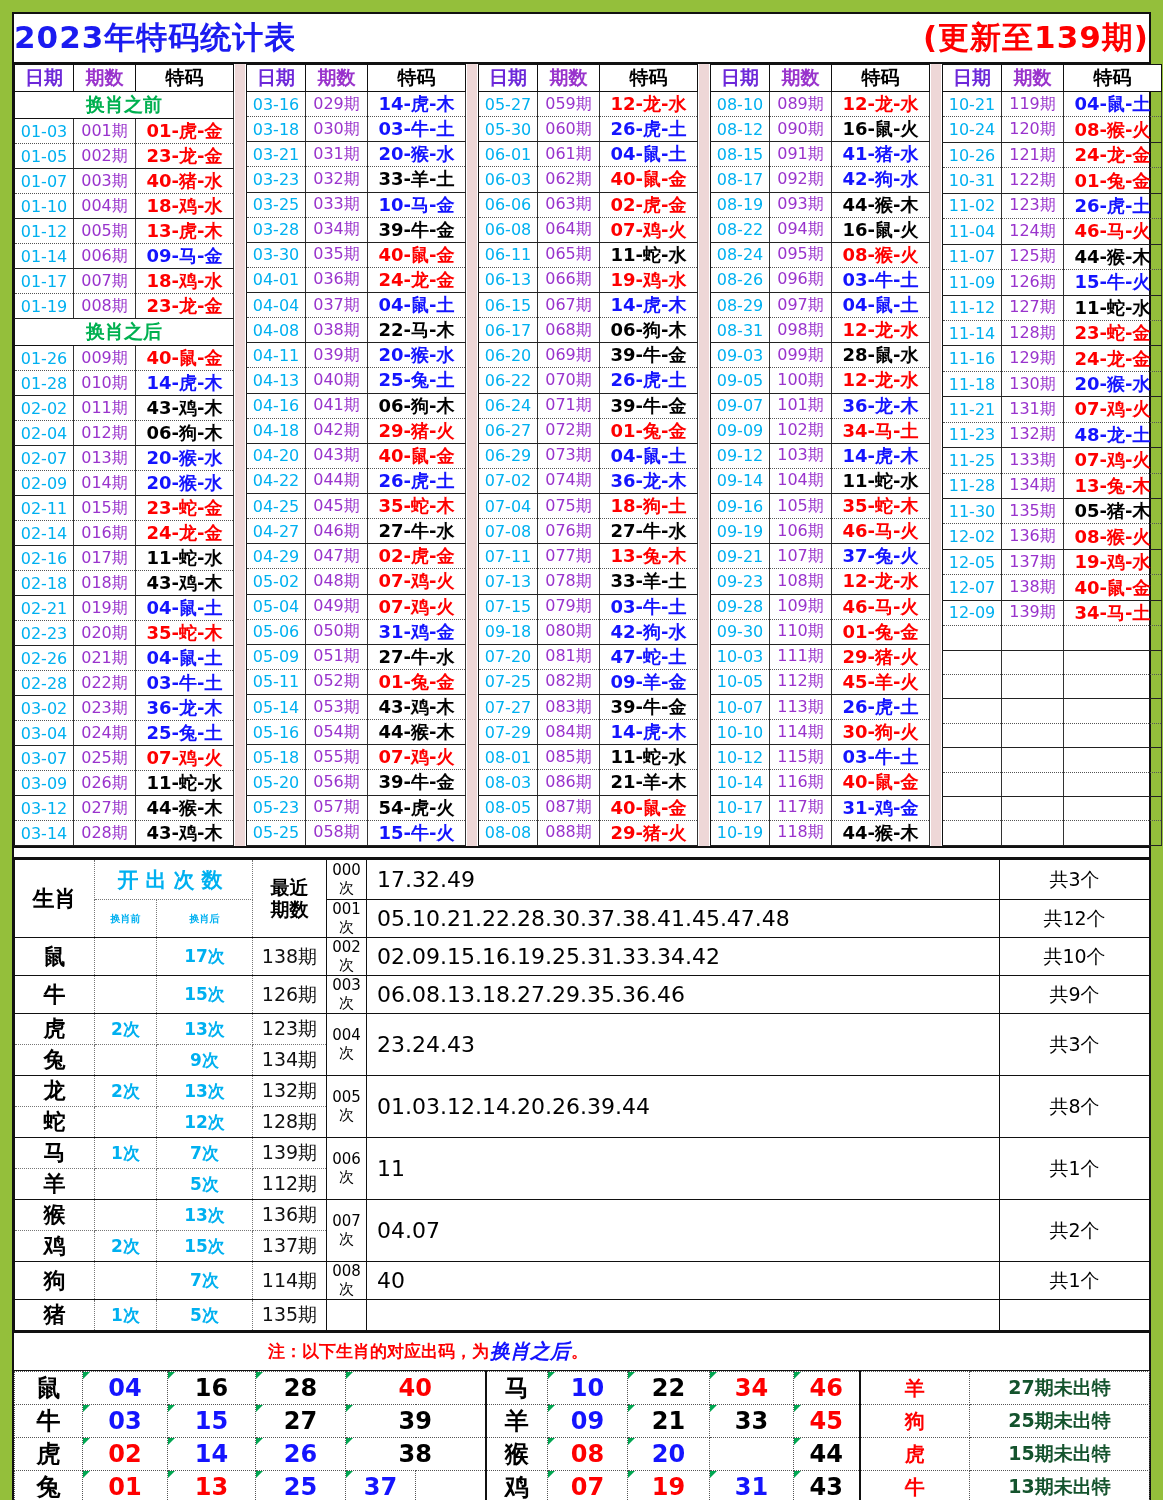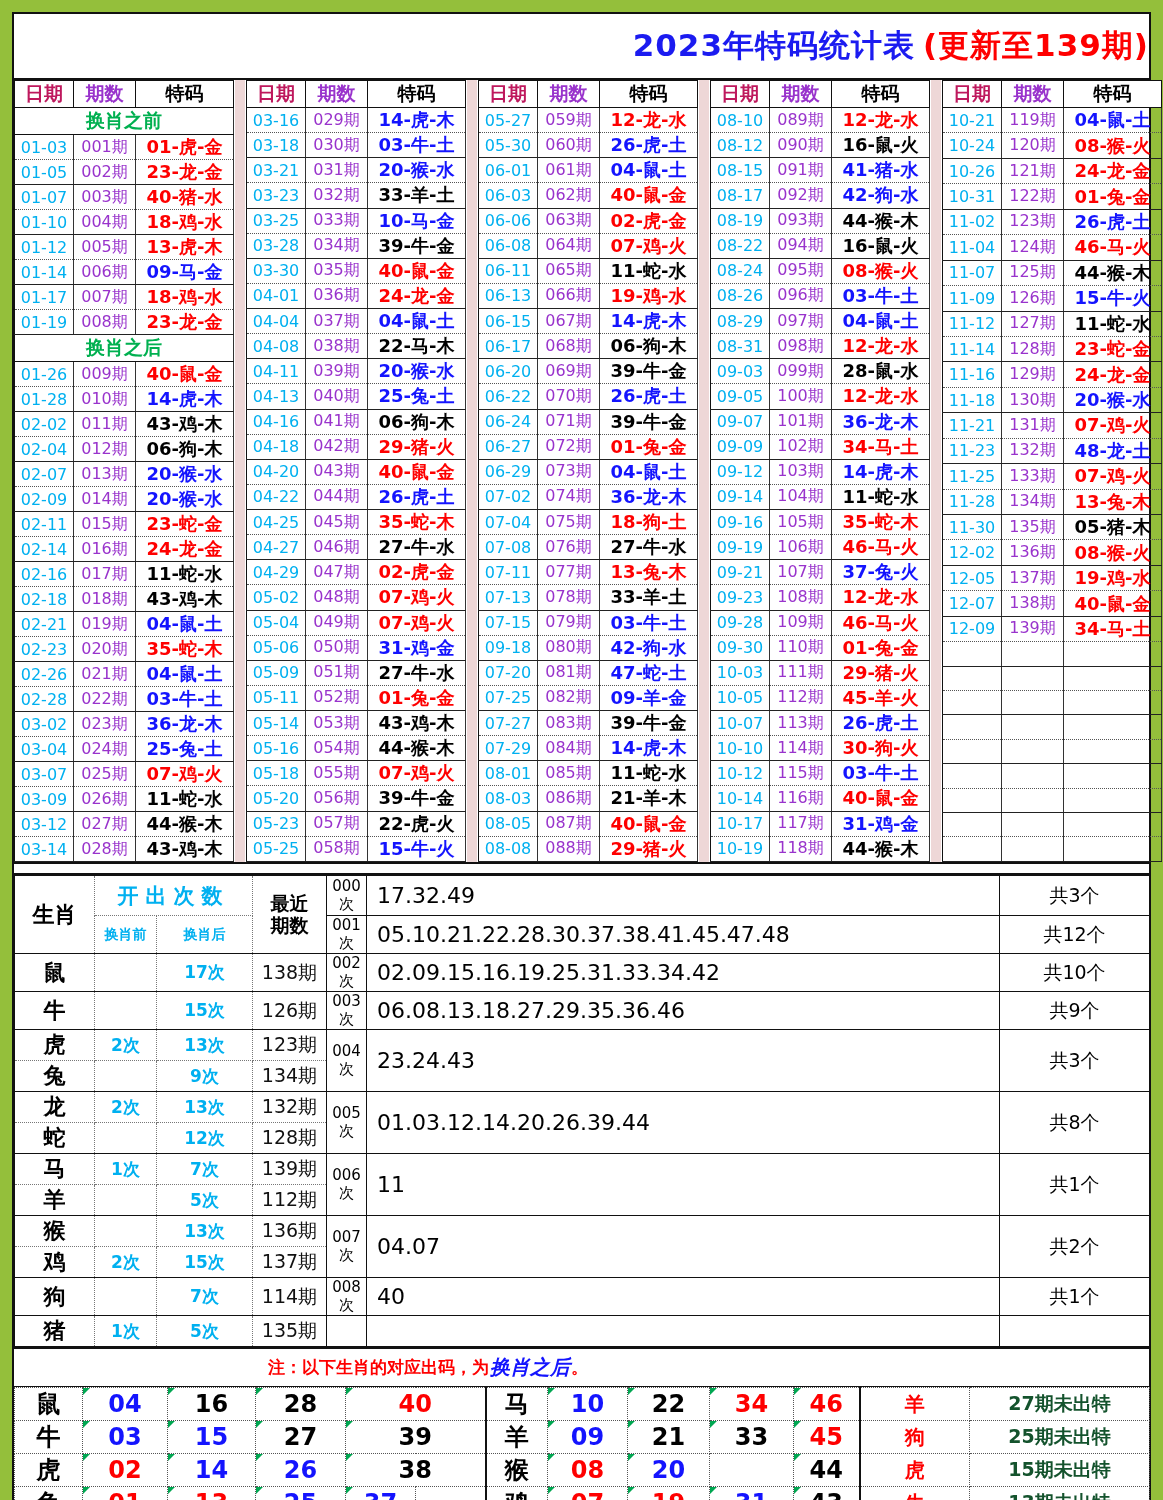--- a/index.html
+++ b/index.html
@@ -1,51 +1,51 @@
 <!DOCTYPE html>
 <html><head>
 <meta charset="utf-8">
 <style>
   html,body{margin:0;padding:0;}
   body{width:1163px;height:1500px;font-family:"DejaVu Sans","Liberation Sans",sans-serif;}
   .page{width:1163px;height:1500px;background:#94bf3b;box-sizing:border-box;padding:12px 12px 0 12px;overflow:hidden;}
   .content{width:1139px;background:#ffffff;border:2px solid #111;box-sizing:border-box;}
 
   
-  .title-row{height:64px;display:flex;align-items:center;justify-content:flex-end;font-size:31px;font-weight:bold;letter-spacing:1px;}
+  .title-row{height:48px;display:flex;align-items:center;justify-content:space-between;font-size:31px;font-weight:bold;letter-spacing:1px;}
   .title-main{color:#1b1bf0;}
   .title-suffix{color:#fe0000;margin-left:8px;}
 
   
   .top-block{display:flex;border-top:2px solid #111;border-bottom:2px solid #111;}
   table{border-collapse:collapse;table-layout:fixed;}
   .ltab{width:219px;flex:0 0 219px;border-left:1px solid #111;border-right:1px solid #111;}
   .ltab col.c-date{width:59px;} .ltab col.c-period{width:62px;} .ltab col.c-code{width:98px;}
   .ltab th{height:26px;font-size:19px;font-weight:bold;border:1px solid #111;background:#fff;padding:0;}
-  .h-date{color:#be185d;} .h-period{color:#9933cc;} .h-code{color:#000;}
+  .h-date{color:#6d28d9;} .h-period{color:#9933cc;} .h-code{color:#000;}
   .ltab td{height:23px;text-align:center;padding:0;white-space:nowrap;overflow:hidden;
            border-right:1px solid #333;border-bottom:1px dotted #555;}
   .ltab tr.pair-end td{border-bottom:1px solid #222;}
   .ltab td.date{color:#00b0f0;font-size:16px;}
   .ltab td.period{color:#9933cc;font-size:16px;}
   .ltab td.code{font-size:18px;font-weight:bold;}
   .ltab td.sec{color:#00b050;font-weight:bold;font-size:19px;border-top:1px solid #111;border-bottom:1px solid #111;}
   .red{color:#fe0000;} .blue{color:#1414fe;} .green{color:#000000;}
   .sep{flex:0 0 10px;background:#eed7d7;border-left:1px solid #fff;border-right:1px solid #fff;}
   .gap{height:9px;background:#fff;}
 
   
   .mid-block{border-top:2px solid #111;border-bottom:2px solid #111;}
   .stats{width:1135px;border:1px solid #111;}
   .stats td{padding:0;text-align:center;border:1px dotted #777;overflow:hidden;}
   .r-h1{height:40px;} .r-h2{height:34px;} .zr{height:28px;}
   .s-zhead{font-size:22px;font-weight:bold;border-bottom:1px solid #111 !important;}
   .s-freqhead{color:#00b0f0;font-size:21px;font-weight:bold;letter-spacing:7px;}
   .s-recent-head{font-size:19px;font-weight:bold;white-space:pre-line;line-height:1.15;border-bottom:1px solid #111 !important;}
-  .s-sub{color:#00b0f0;font-size:14px;font-weight:bold;}
+  .s-sub{color:#00b0f0;font-size:10px;font-weight:bold;}
   .r-h2 td{border-bottom:1px solid #111;}
   .s-z{font-size:22px;font-weight:bold;color:#000;}
   .s-b,.s-a{color:#00b0f0;font-size:17px;font-weight:bold;}
   .s-r{font-size:19px;color:#111;}
   .zr-end .s-z,.zr-end .s-b,.zr-end .s-a,.zr-end .s-r{border-bottom:1px solid #111;}
   .s-flabel{font-size:15px;border:1px solid #111 !important;}
   .s-fnums{font-size:22px;text-align:left !important;padding-left:10px !important;border:1px solid #111 !important;white-space:nowrap;}
   .s-fcount{font-size:19px;border:1px solid #111 !important;}
 
   
@@ -389,21 +389,21 @@
               <td class="code red">07-鸡-火</td>
             </tr>
             <tr class="pair-end">
               <td class="date">05-20</td>
               <td class="period">056期</td>
               <td class="code green">39-牛-金</td>
             </tr>
             <tr>
               <td class="date">05-23</td>
               <td class="period">057期</td>
-              <td class="code green">22-虎-火</td>
+              <td class="code green">54-虎-火</td>
             </tr>
             <tr class="pair-end">
               <td class="date">05-25</td>
               <td class="period">058期</td>
               <td class="code blue">15-牛-火</td>
             </tr>
           </tbody>
       </table>
       <div class="sep"></div>
       <table class="ltab">

